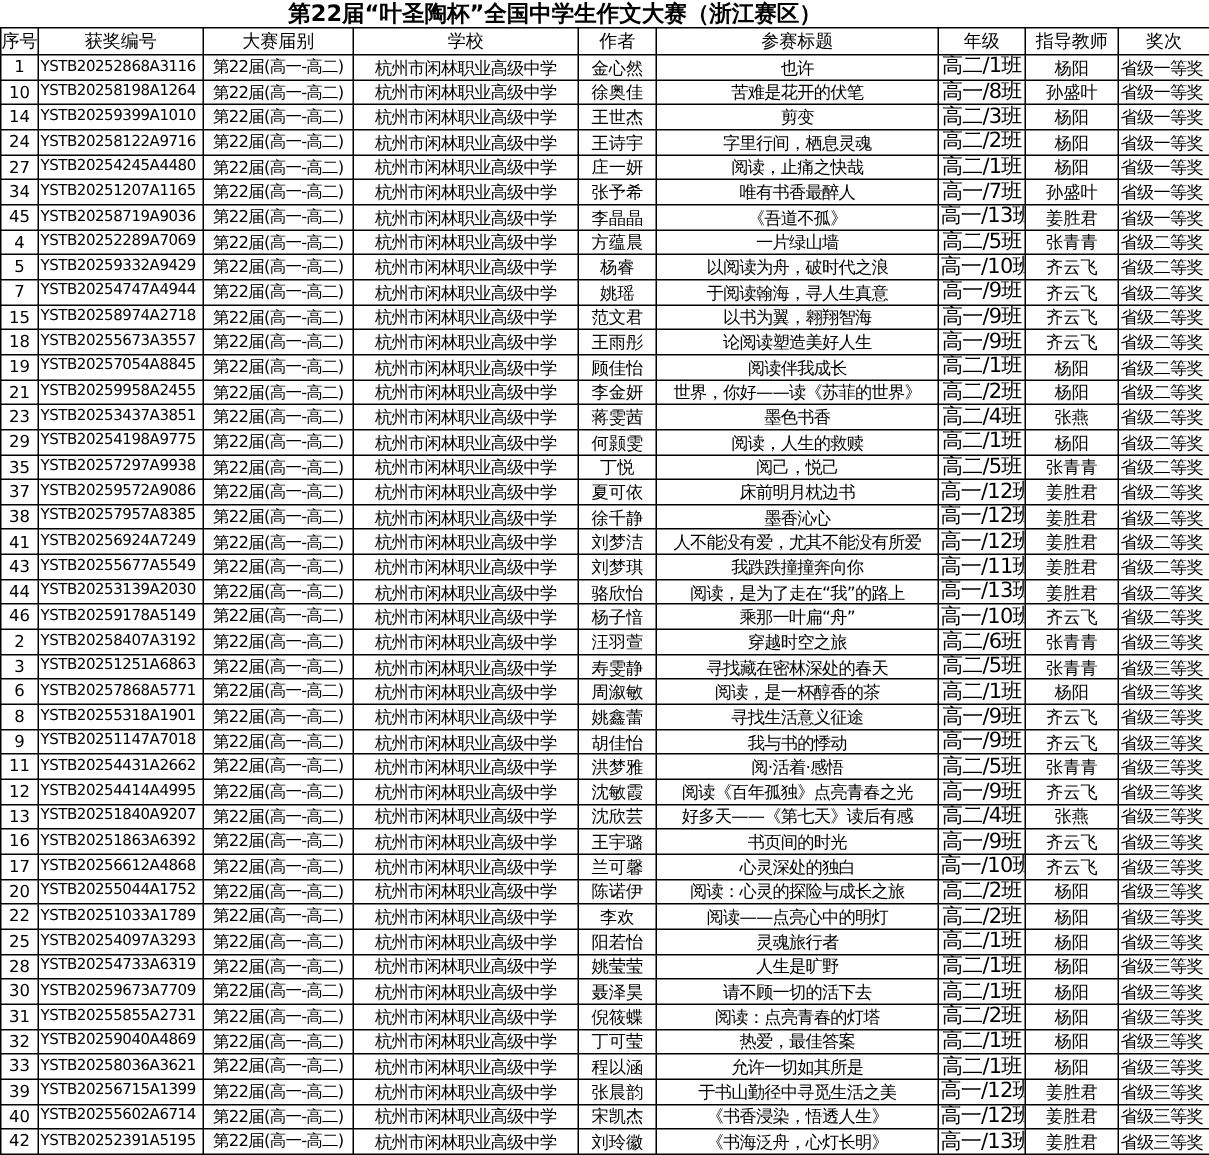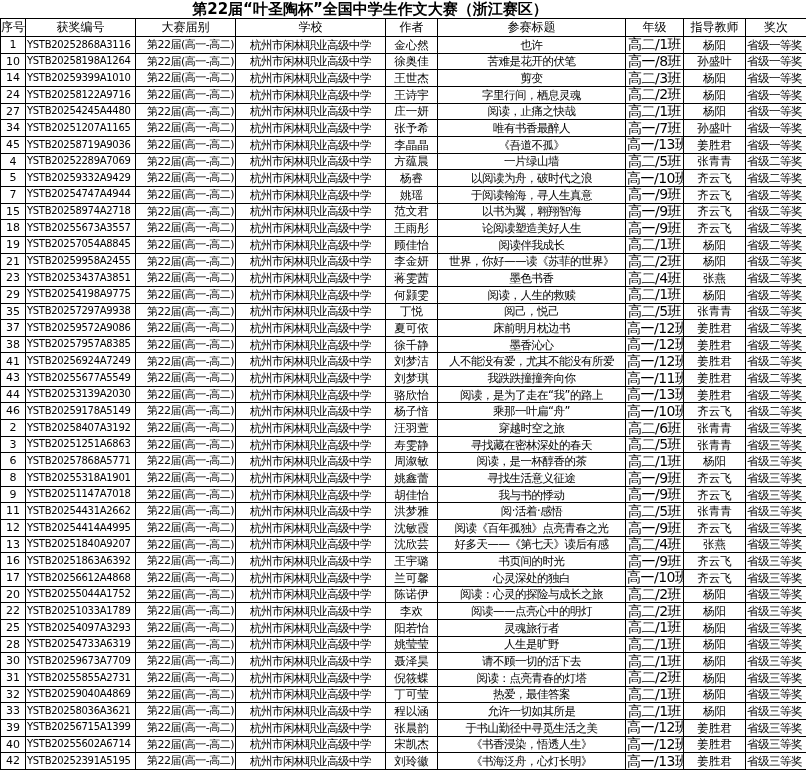--- a/index.html
+++ b/index.html
@@ -18,21 +18,21 @@
     width:806px; height:752px;
   }
   th, td {
     border:1px solid #000; padding:0 1px; overflow:hidden;
     white-space:nowrap; text-align:center; vertical-align:middle;
     font-size:11.5px; line-height:1.05; height:15px;
   }
   th { font-weight:normal; font-size:12px; height:17px; padding:0; }
   td.c0 { font-size:11px; }
   td.c1 { text-align:left; font-size:10px; letter-spacing:-0.3px;margin-top:32px; }
-  td.c2 { text-align:right; font-size:11px; letter-spacing:-0.5px; }
+  td.c2 { text-align:center; font-size:11px; letter-spacing:-0.5px; }
   td.c3 { font-size:11.5px; letter-spacing:-0.5px; }
   td.c5 { letter-spacing:-0.5px; }
   td.c6 { font-size:14px; letter-spacing:-0.5px; }
   td.c8 { text-align:left; font-size:11.5px; letter-spacing:-0.5px; }
 </style>
 </head>
 <body>
 
 <div class="sheet">
   <div class="sheet-title">第22届“叶圣陶杯”全国中学生作文大赛（浙江赛区）</div>

